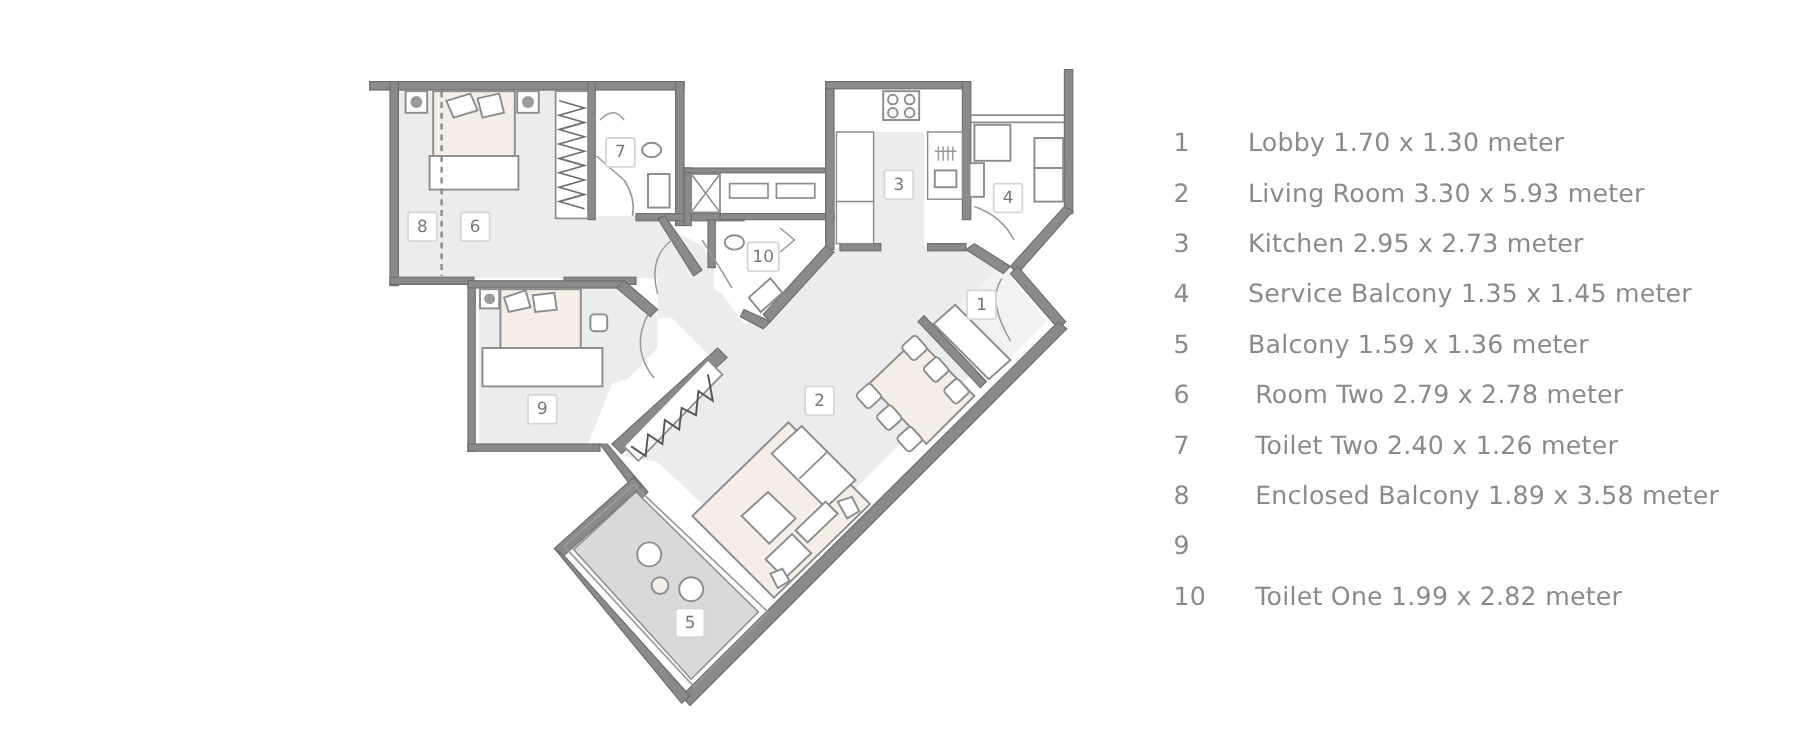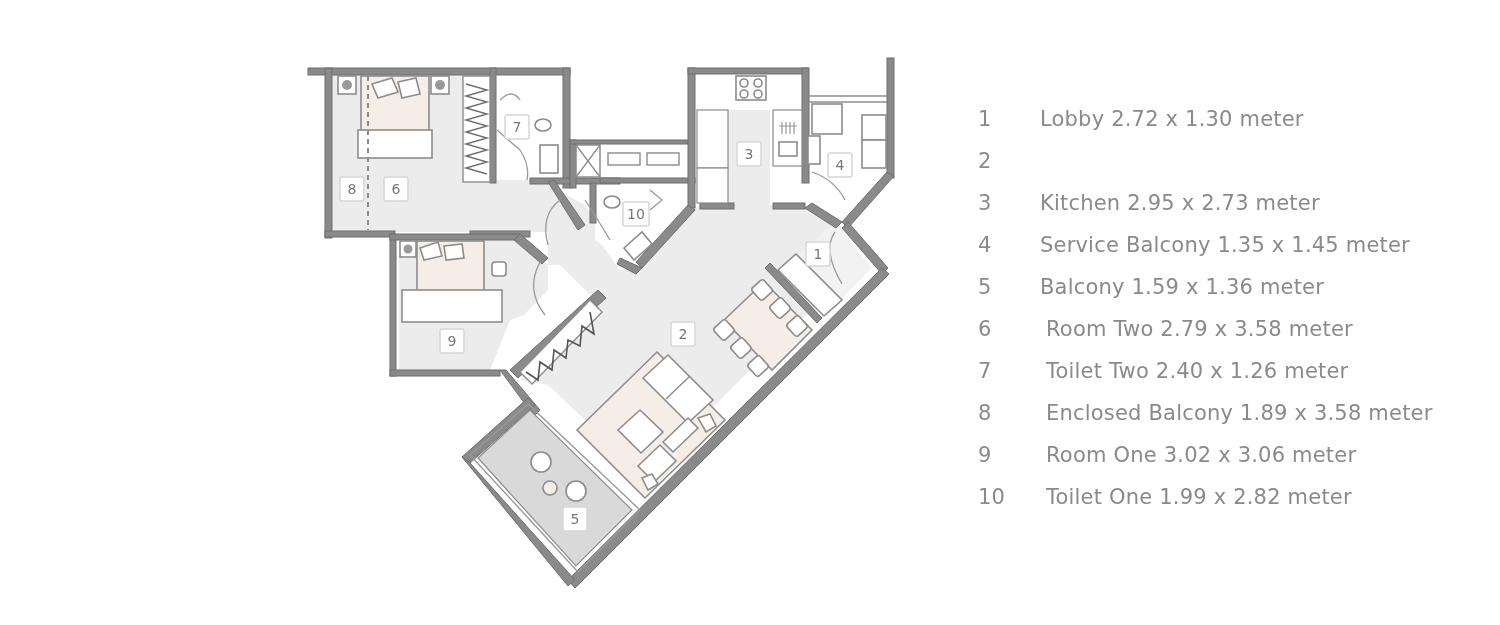--- a/index.html
+++ b/index.html
@@ -235,50 +235,50 @@
     <g>
         <rect class="label-box" x="623" y="202" width="26" height="24" rx="2"></rect>
         <text class="label-text" x="636" y="214">10</text>
       </g>
   </g>
 </svg>
 
 <div class="legend">
   <div class="legend-row">
     <span class="num">1</span>
-    <span>Lobby 2.72 x 1.30 meter</span>
+    <span>Lobby 1.70 x 1.30 meter</span>
   </div>
   <div class="legend-row">
     <span class="num">2</span>
+    <span>Living Room 3.30 x 5.93 meter</span>
   </div>
   <div class="legend-row">
     <span class="num">3</span>
     <span>Kitchen 2.95 x 2.73 meter</span>
   </div>
   <div class="legend-row">
     <span class="num">4</span>
     <span>Service Balcony 1.35 x 1.45 meter</span>
   </div>
   <div class="legend-row">
     <span class="num">5</span>
     <span>Balcony 1.59 x 1.36 meter</span>
   </div>
   <div class="legend-row indent">
     <span class="num">6</span>
-    <span>Room Two 2.79 x 3.58 meter</span>
+    <span>Room Two 2.79 x 2.78 meter</span>
   </div>
   <div class="legend-row indent">
     <span class="num">7</span>
     <span>Toilet Two 2.40 x 1.26 meter</span>
   </div>
   <div class="legend-row indent">
     <span class="num">8</span>
     <span>Enclosed Balcony 1.89 x 3.58 meter</span>
   </div>
   <div class="legend-row indent">
     <span class="num">9</span>
-    <span>Room One 3.02 x 3.06 meter</span>
   </div>
   <div class="legend-row indent">
     <span class="num">10</span>
     <span>Toilet One 1.99 x 2.82 meter</span>
   </div>
 </div>
 
 </body></html>

